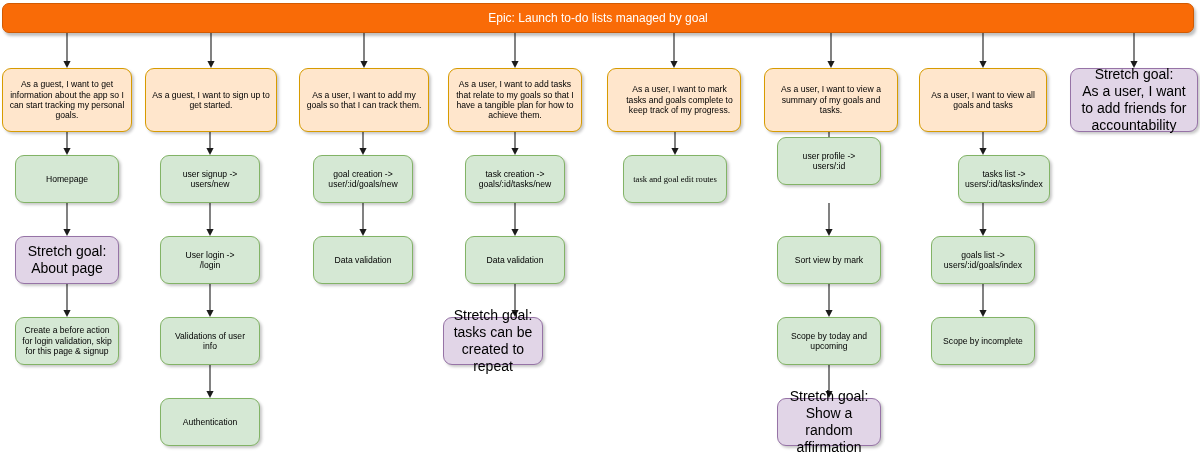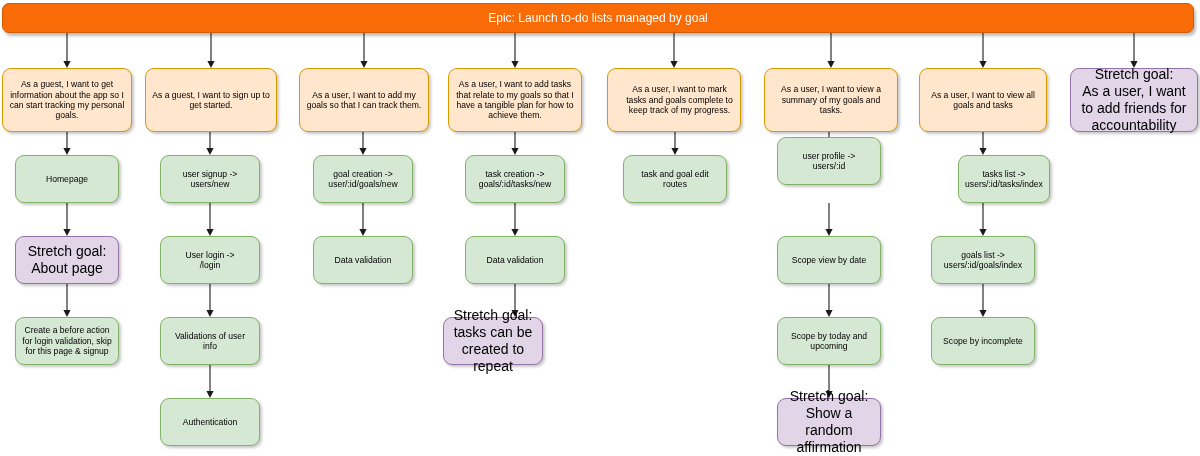--- a/index.html
+++ b/index.html
@@ -216,25 +216,25 @@
       <div class="node story" style="left: 299px; top: 68px; width: 130px; height: 64px;">As a user, I want to add my goals so that I can track them.</div>
       <div class="node task" style="left: 313px; top: 155px; width: 100px; height: 48px;">goal creation -&gt;
 user/:id/goals/new</div>
       <div class="node task" style="left: 313px; top: 236px; width: 100px; height: 48px;">Data validation</div>
       <div class="node story" style="left: 448px; top: 68px; width: 134px; height: 64px;">As a user, I want to add tasks that relate to my goals so that I have a tangible plan for how to achieve them.</div>
       <div class="node task" style="left: 465px; top: 155px; width: 100px; height: 48px;">task creation -&gt;
 goals/:id/tasks/new</div>
       <div class="node task" style="left: 465px; top: 236px; width: 100px; height: 48px;">Data validation</div>
       <div class="node stretch" style="left: 443px; top: 317px; width: 100px; height: 48px;">Stretch goal: tasks can be created to repeat</div>
       <div class="node story" style="left: 607px; top: 68px; width: 134px; height: 64px; padding-left: 17px;">As a user, I want to mark tasks and goals complete to keep track of my progress.</div>
-      <div class="node task" style="left: 623px; top: 155px; width: 104px; height: 48px;">task and goal edit routes</div>
+      <div class="node task" style="left: 623px; top: 155px; width: 104px; height: 48px; font-family: Liberation Serif, serif;">task and goal edit routes</div>
       <div class="node story" style="left: 764px; top: 68px; width: 134px; height: 64px;">As a user, I want to view a summary of my goals and tasks.</div>
       <div class="node task" style="left: 777px; top: 137px; width: 104px; height: 48px;">user profile -&gt;
 users/:id</div>
-      <div class="node task" style="left: 777px; top: 236px; width: 104px; height: 48px;">Scope view by date</div>
+      <div class="node task" style="left: 777px; top: 236px; width: 104px; height: 48px;">Sort view by mark</div>
       <div class="node task" style="left: 777px; top: 317px; width: 104px; height: 48px;">Scope by today and upcoming</div>
       <div class="node stretch" style="left: 777px; top: 398px; width: 104px; height: 48px;">Stretch goal:
 Show a random affirmation</div>
       <div class="node story" style="left: 919px; top: 68px; width: 128px; height: 64px;">As a user, I want to view all goals and tasks</div>
       <div class="node task" style="left: 958px; top: 155px; width: 92px; height: 48px;">tasks list -&gt;
 users/:id/tasks/index</div>
       <div class="node task" style="left: 931px; top: 236px; width: 104px; height: 48px;">goals list -&gt;
 users/:id/goals/index</div>
       <div class="node task" style="left: 931px; top: 317px; width: 104px; height: 48px;">Scope by incomplete</div>
       <div class="node stretch" style="left: 1070px; top: 68px; width: 128px; height: 64px;">Stretch goal:

